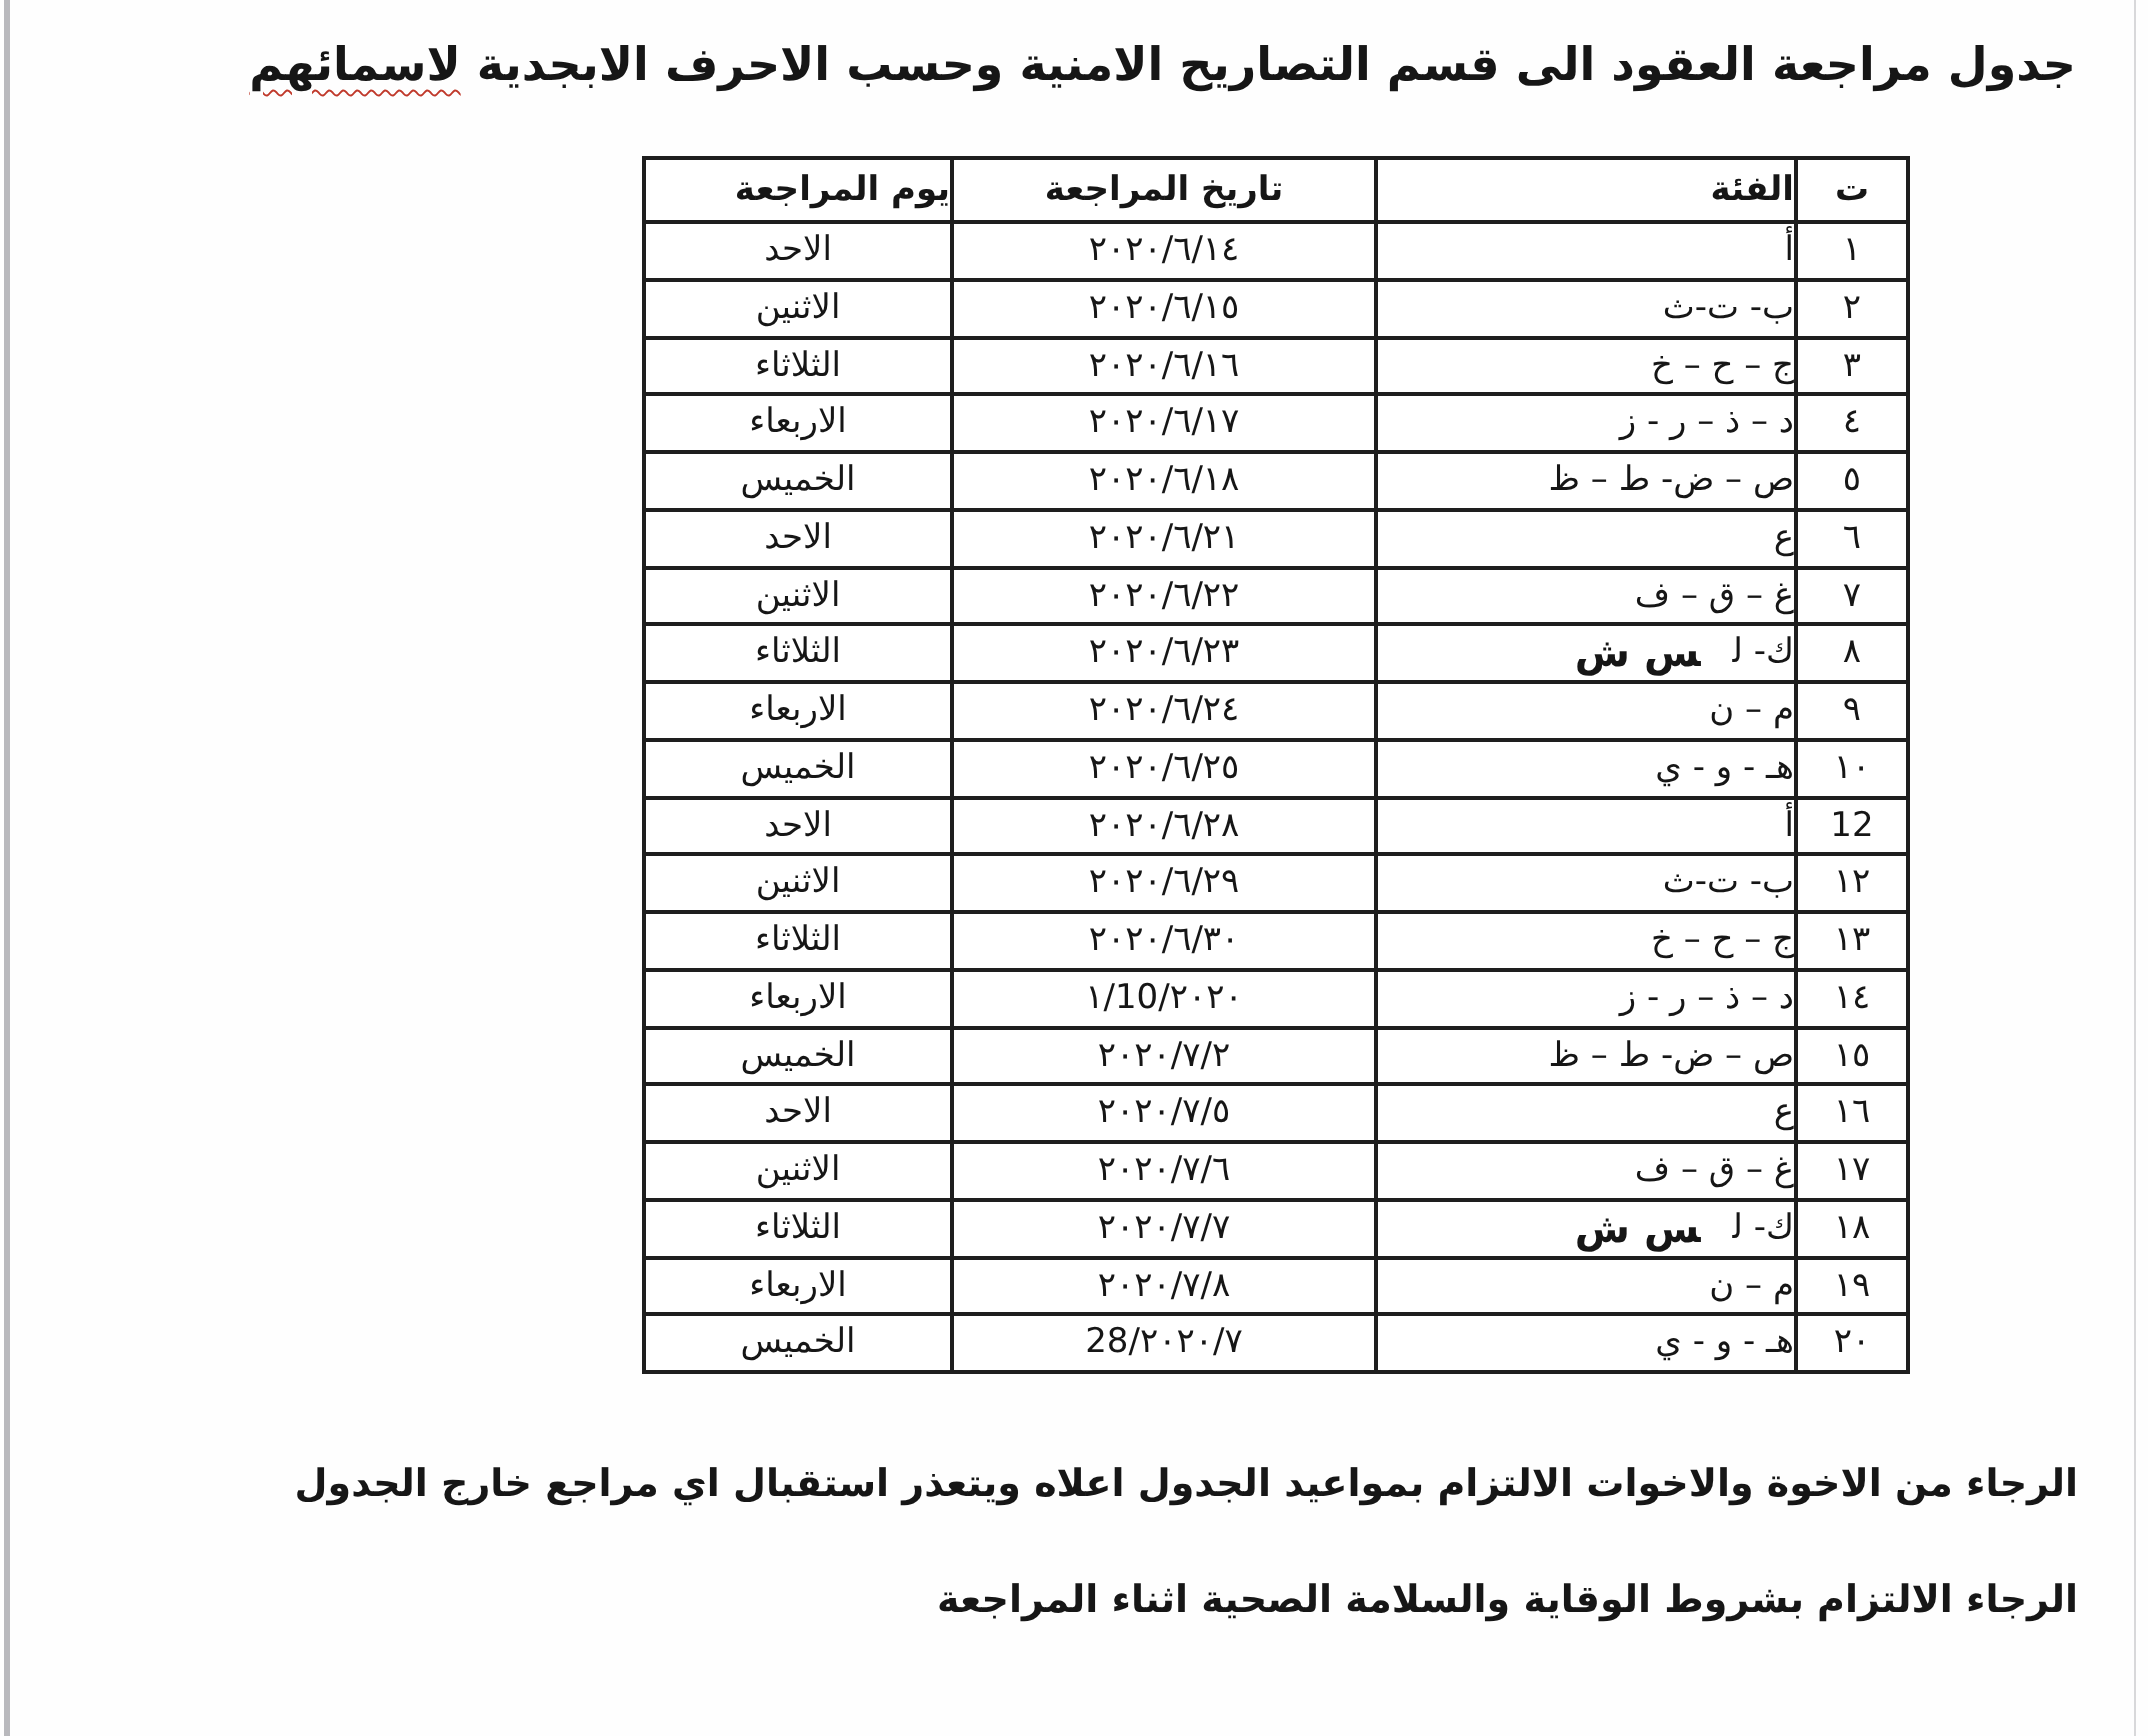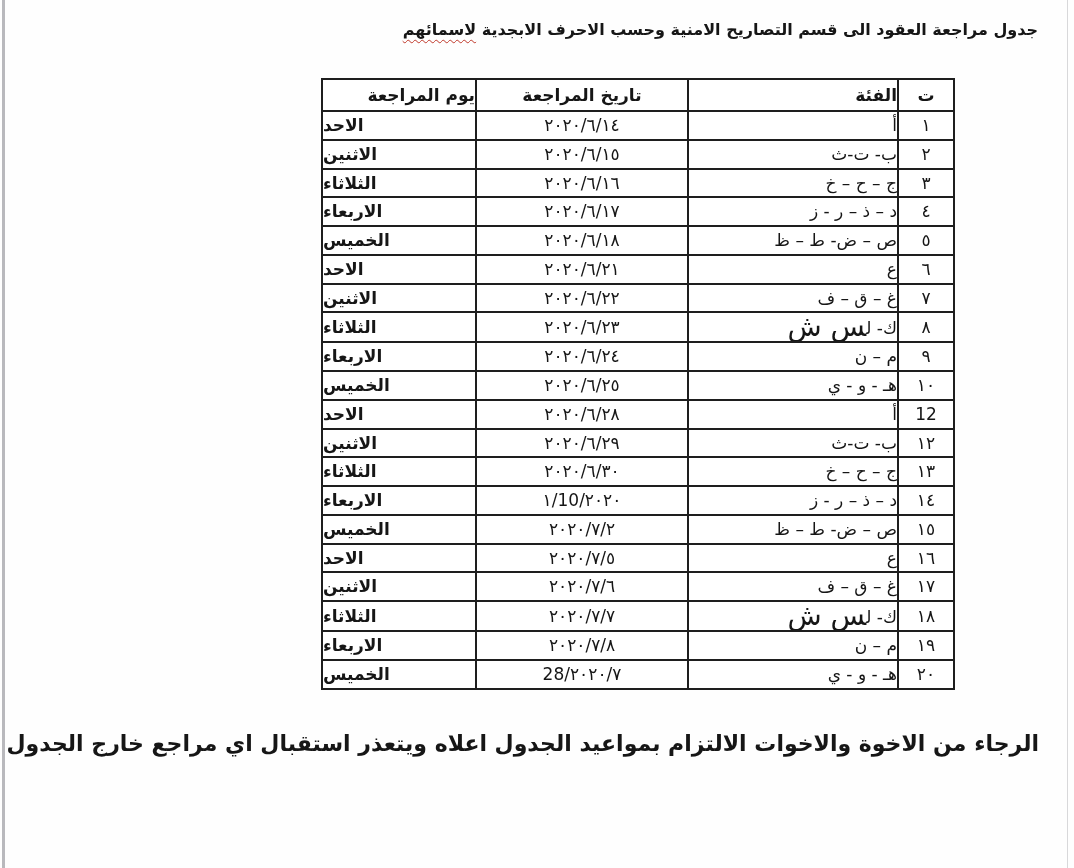--- a/index.html
+++ b/index.html
@@ -24,21 +24,21 @@
     border-left: 3px solid #b9b9bd;
     border-right: 1px solid #d8d8da;
     pointer-events: none;
   }
   .doc-title {
     position: absolute;
     top: 20px;
     right: 36px;
     left: 30px;
     text-align: right;
-    font-size: 16px;
+    font-size: 23px;
     font-weight: 700;
     white-space: nowrap;
     letter-spacing: 0;
   }
   .squiggle {
     text-decoration-line: underline;
     text-decoration-style: wavy;
     text-decoration-color: #c0392b;
     text-decoration-thickness: 1px;
     text-underline-offset: 4px;
@@ -70,37 +70,37 @@
     height: 30px;
     font-weight: 700;
   }
   table.review-table td { height: 26.75px; }
 
   th.h-num,  td.cell-num  { text-align: center; }
   th.h-cat  { text-align: right; padding-right: 8px; }
   td.cell-cat { text-align: right; padding-right: 14px; }
   th.h-date, td.cell-date { text-align: center; }
   th.h-day  { text-align: right; padding-right: 5px; }
-  td.cell-day { text-align: left; padding-right: 9px; font-weight: bold; }
+  td.cell-day { text-align: center; padding-right: 9px; }
 
   .cat-big {
-    font-size: 28px;
-    font-weight: 400;
+    font-size: 20px;
+    font-weight: 700;
     line-height: 1;
-    margin-right: 0; 
+    margin-right: 16px; 
     vertical-align: -2px;
   }
   .cat-big:empty { display: none; }
 
   .note-line {
     position: absolute;
     right: 35px;
     left: 20px;
     text-align: right;
-    font-size: 22px;
+    font-size: 19px;
     font-weight: 700;
     white-space: nowrap;
   }
   .note-1 { top: 731px; }
   .note-2 { top: 789px; }
 </style>
 </head>
 <body>
 
 <div class="page">
@@ -287,14 +287,15 @@
           <span>هـ - و - ي</span>
         </td>
         <td class="cell-date">٢٠٢٠/٧/28</td>
         <td class="cell-day">الخميس</td>
       </tr>
       </tbody>
   </table>
 
   <div class="note-line note-1">الرجاء من الاخوة والاخوات الالتزام بمواعيد الجدول اعلاه ويتعذر استقبال اي مراجع خارج الجدول</div>
 
+  <div class="note-line note-2">الرجاء الالتزام بشروط الوقاية والسلامة الصحية اثناء المراجعة</div>
 
 </div>
 
 </body></html>

